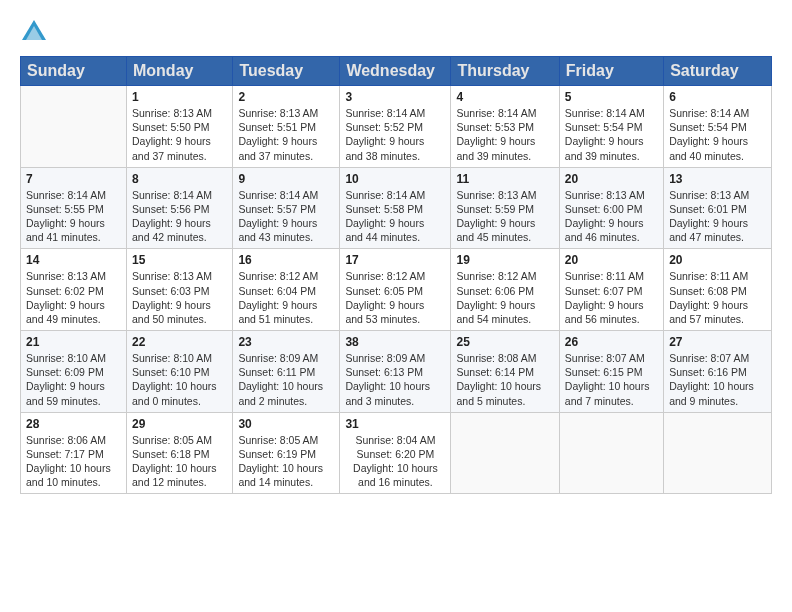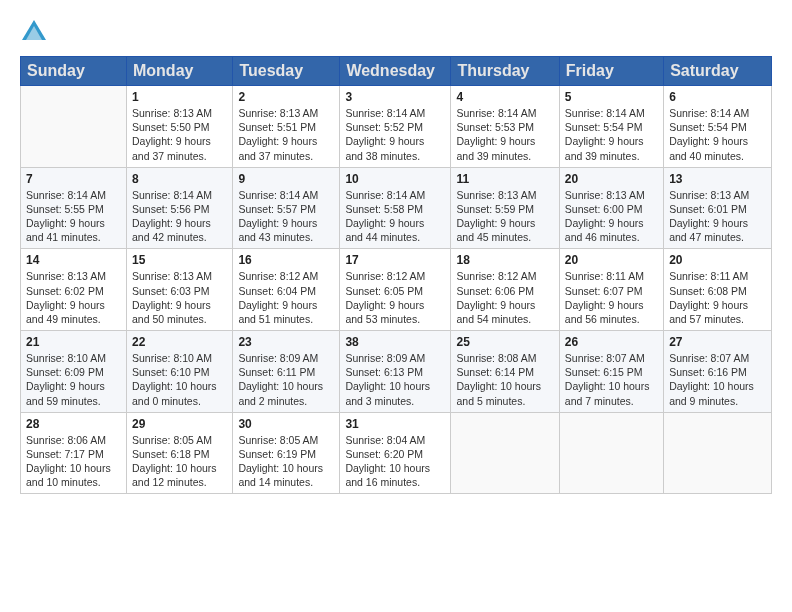--- a/index.html
+++ b/index.html
@@ -247,21 +247,21 @@
 and 51 minutes.</div>
           </td>
           <td>
             <div class="day-number">17</div>
             <div class="day-info" style="white-space: pre-line;">Sunrise: 8:12 AM
 Sunset: 6:05 PM
 Daylight: 9 hours
 and 53 minutes.</div>
           </td>
           <td>
-            <div class="day-number">18</div>
+            <div class="day-number">19</div>
             <div class="day-info" style="white-space: pre-line;">Sunrise: 8:12 AM
 Sunset: 6:06 PM
 Daylight: 9 hours
 and 54 minutes.</div>
           </td>
           <td>
             <div class="day-number">20</div>
             <div class="day-info" style="white-space: pre-line;">Sunrise: 8:11 AM
 Sunset: 6:07 PM
 Daylight: 9 hours
@@ -343,21 +343,21 @@
           </td>
           <td>
             <div class="day-number">30</div>
             <div class="day-info" style="white-space: pre-line;">Sunrise: 8:05 AM
 Sunset: 6:19 PM
 Daylight: 10 hours
 and 14 minutes.</div>
           </td>
           <td>
             <div class="day-number">31</div>
-            <div class="day-info" style="white-space: pre-line;">Sunrise: 8:04 AM
+            <div class="day-info" style="white-space: pre-line; text-align: center;">Sunrise: 8:04 AM
 Sunset: 6:20 PM
 Daylight: 10 hours
 and 16 minutes.</div>
           </td>
           <td class="empty-cell"></td>
           <td class="empty-cell"></td>
           <td class="empty-cell"></td>
         </tr>
       </tbody>
   </table>

